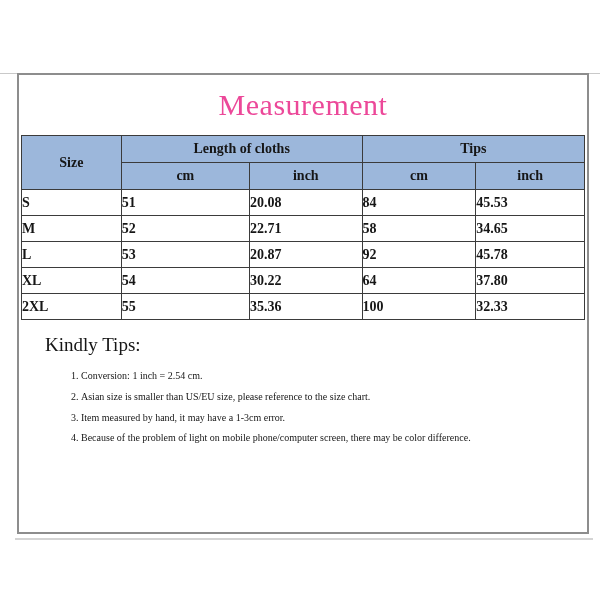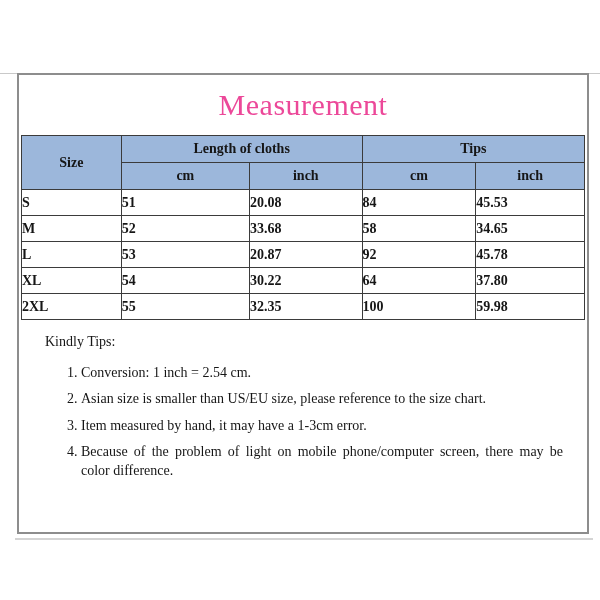--- a/index.html
+++ b/index.html
@@ -70,28 +70,28 @@
     background: #ffffff;
     font-weight: bold;
   }
   .size-table td.b {
     font-weight: bold;
   }
   .tips {
     padding: 14px 24px 0 26px;
   }
   .tips-heading {
-    font-size: 14px;
+    font-size: 19px;
   }
   .tips-list {
     margin: 13px 0 0 0;
     padding-left: 36px;
   }
   .tips-list li {
-    font-size: 14px;
+    font-size: 10px;
     line-height: 1.38;
     margin-bottom: 7px;
     text-align: justify;
   }
 </style>
 </head>
 <body>
 
 <div class="stage">
 
@@ -127,44 +127,44 @@
         <tr>
           <td class="b">S</td>
           <td class="b">51</td>
           <td>20.08</td>
           <td class="b">84</td>
           <td>45.53</td>
         </tr>
         <tr>
           <td class="b">M</td>
           <td class="b">52</td>
-          <td>33.68</td>
+          <td>22.71</td>
           <td class="b">58</td>
           <td>34.65</td>
         </tr>
         <tr>
           <td class="b">L</td>
           <td class="b">53</td>
           <td>20.87</td>
           <td class="b">92</td>
           <td>45.78</td>
         </tr>
         <tr>
           <td class="b">XL</td>
           <td class="b">54</td>
           <td>30.22</td>
           <td class="b">64</td>
           <td>37.80</td>
         </tr>
         <tr>
           <td class="b">2XL</td>
           <td class="b">55</td>
-          <td>32.35</td>
+          <td>35.36</td>
           <td class="b">100</td>
-          <td>59.98</td>
+          <td>32.33</td>
         </tr>
       </tbody>
     </table>
 
     <div class="tips">
       <div class="tips-heading">Kindly Tips:</div>
       <ol class="tips-list">
         <li>Conversion: 1 inch = 2.54 cm.</li>
         <li>Asian size is smaller than US/EU size, please reference to the size chart.</li>
         <li>Item measured by hand, it may have a 1-3cm error.</li>

